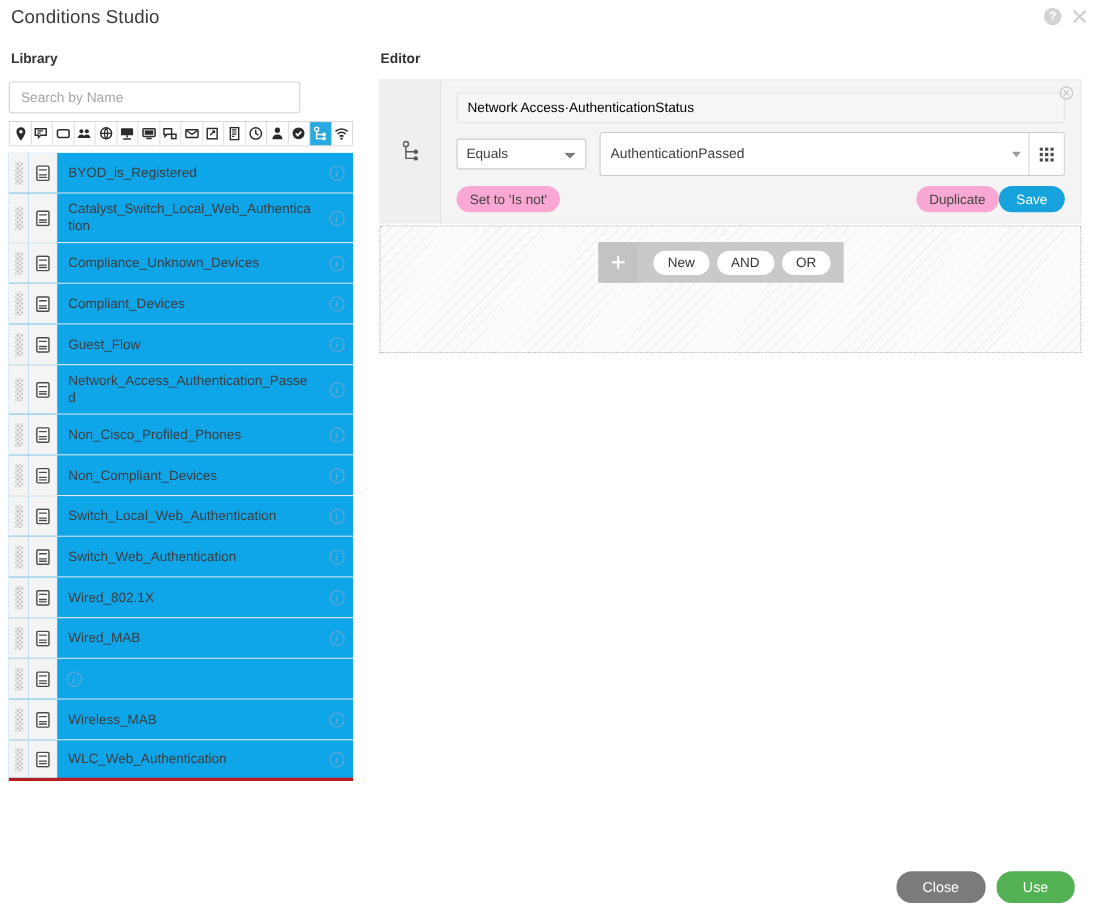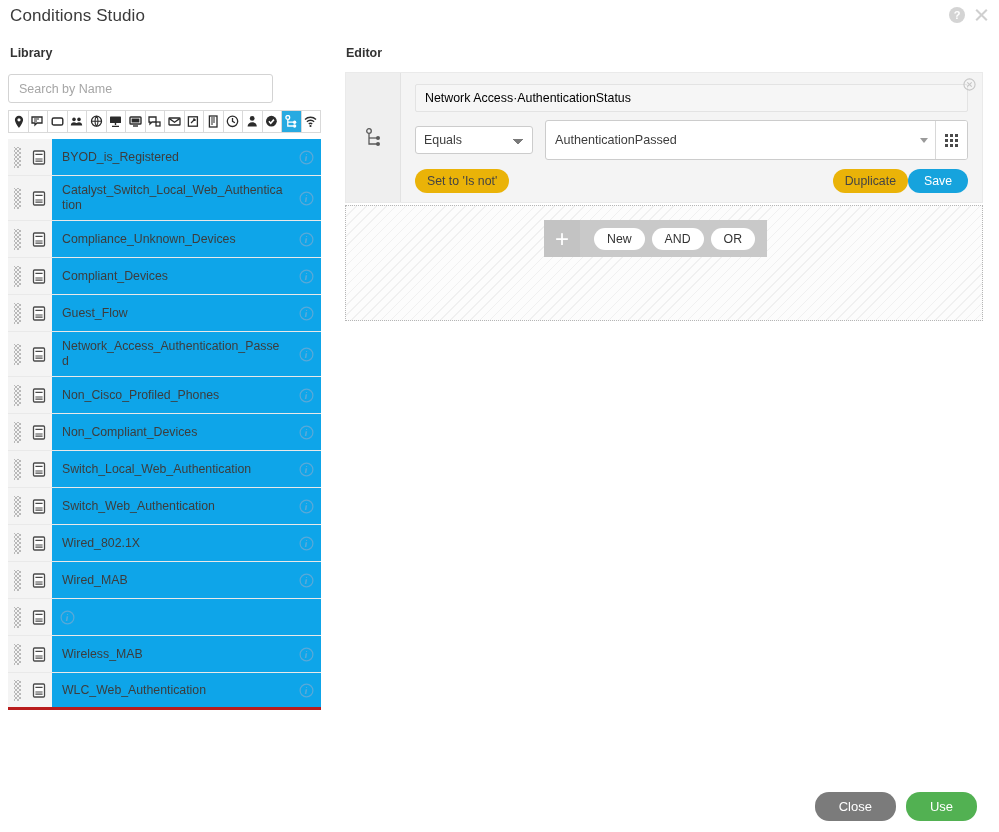--- a/index.html
+++ b/index.html
@@ -172,21 +172,21 @@
     display: flex; align-items: center; justify-content: center;
     cursor: pointer; background: #fff;
   }
 
   .row3 { display: flex; align-items: center; margin-top: 9px; }
   .pill {
     border-radius: 13px; font-size: 12.3px;
     padding: 5px 12px; cursor: pointer; border: none;
     font-family: "Liberation Sans", sans-serif;
   }
-  .pill-light { background: #eab308; color: #444; }
+  .pill-light { background: #f9a8d4; color: #444; }
   .pill-blue  { background: #16a3dd; color: #fff; padding: 5px 16px; }
   .spacer { flex: 1; }
 
   
   .dropzone {
     margin-top: 2px; height: 116px; position: relative;
     border: 1px dotted #b6b6b6;
     background-color: #fcfcfc;
     background-image: repeating-linear-gradient(
       135deg, #f0f0f0 0 1px, transparent 1px 7px);

